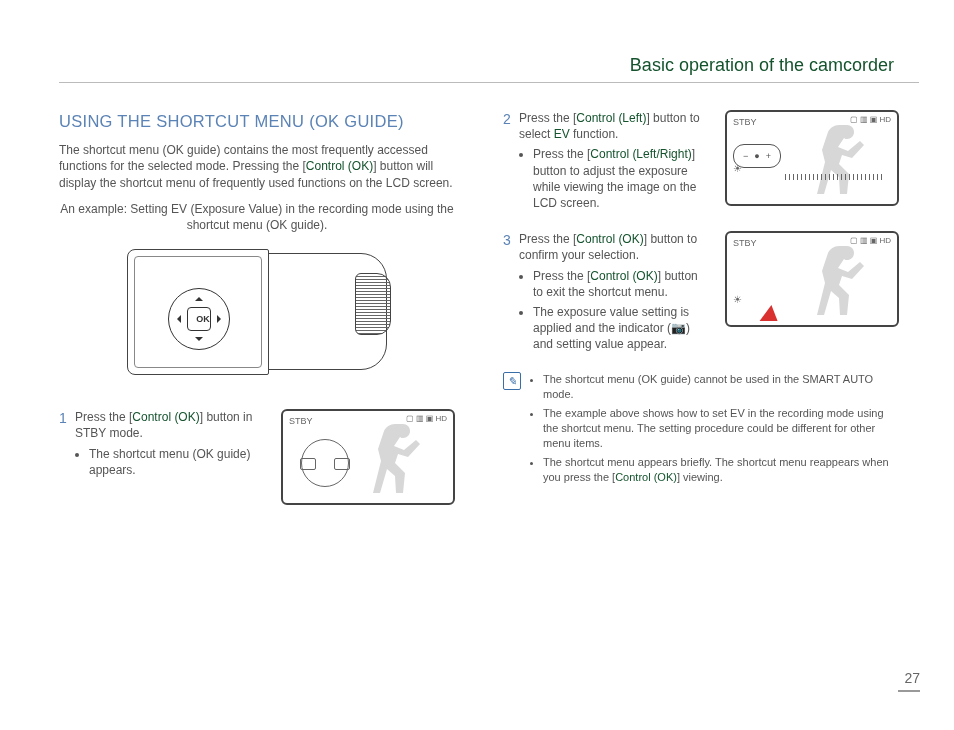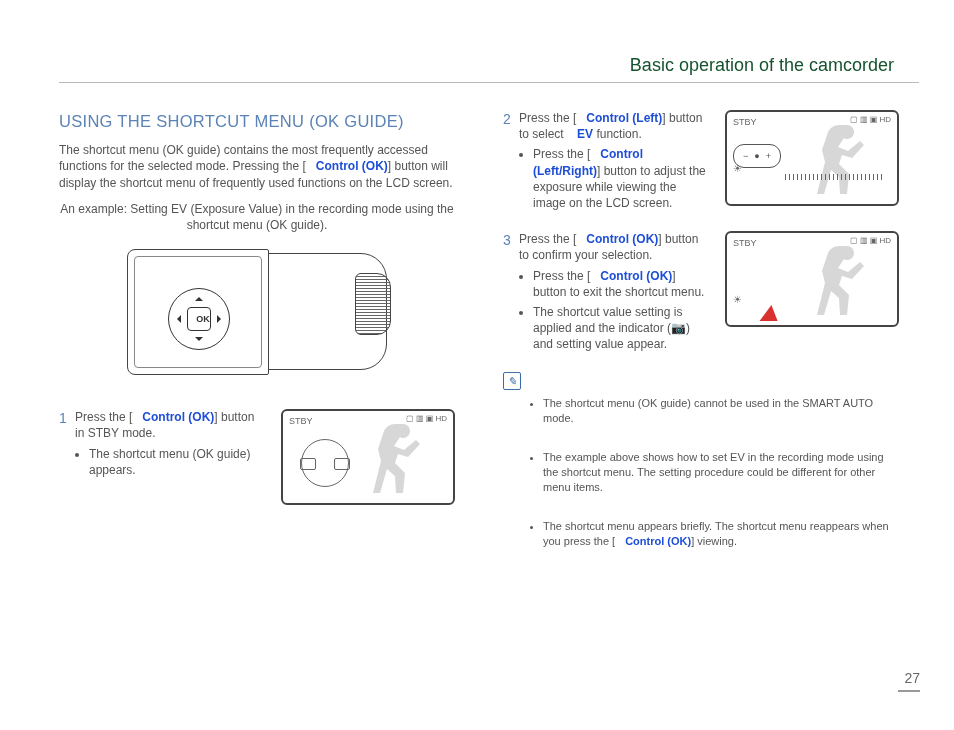--- a/index.html
+++ b/index.html
@@ -47,21 +47,21 @@
     letter-spacing: .3px;
     margin-bottom: 10px;
   }
   .para { margin-bottom: 10px; }
   .centered { text-align: center; }
   .step-row { display: flex; margin-bottom: 6px; }
   .step-num { color: #5b83b5; font-size: 14px; width: 16px; flex: none; }
   .step-body { flex: 1; }
   .bullets { margin: 4px 0 0 0; padding-left: 14px; }
   .bullets li { margin-bottom: 4px; list-style: disc; }
-  .bullets.small li { font-size: 11px; line-height: 1.35; margin-top: 24px; }
+  .bullets.small li { font-size: 11px; line-height: 1.35; }
   .side-illus {
     flex: none;
     margin-left: 8px;
   }
   .lcd {
     width: 170px;
     height: 92px;
     border: 2px solid #444;
     border-radius: 6px;
     position: relative;
@@ -162,21 +162,21 @@
   .shortcut-ring::before{ left:-2px; top:18px;}
   .shortcut-ring::after { right:-2px; top:18px;}
   .page-num {
     position:absolute; right:34px; bottom:44px;
     font-size:14px; color:#666;
   }
   .hr-bot {
     position:absolute; right:34px; bottom:38px;
     width:22px; height:2px; background:#999;
   }
-  b { color:#1d4ed8; font-weight:bold;padding-left:10px; }
+  b { color:#14532d; font-weight:normal; }
   .step-with-illus { display:flex; gap:8px; align-items:flex-start; }
   .step-with-illus .text { flex:1; }
 </style>
 </head>
 <body>
 
 <div class="page-header">Basic operation of the camcorder</div>
 <div class="hr-top"></div>
 
 <div class="content">
@@ -271,21 +271,21 @@
     <div class="step-with-illus" style="margin-top:10px">
       <div class="text">
         <div class="step-row">
           <div class="step-num">3</div>
           <div class="step-body">
             <span>Press the [</span><b>Control (OK)</b><span>] button to confirm your selection.</span>
             <ul class="bullets">
               <li>
                 <span>Press the [</span><b>Control (OK)</b><span>] button to exit the shortcut menu.</span>
               </li>
-              <li>The shortcut value setting is applied and the indicator (📷) and setting value appear.</li>
+              <li>The exposure value setting is applied and the indicator (📷) and setting value appear.</li>
             </ul>
           </div>
         </div>
       </div>
       <div class="side-illus">
         <div class="lcd">
           <div class="top-left">STBY</div>
           <div class="top-right">▢ ▥
 ▣ HD</div>
           <svg class="figure" viewBox="0 0 50 76">

